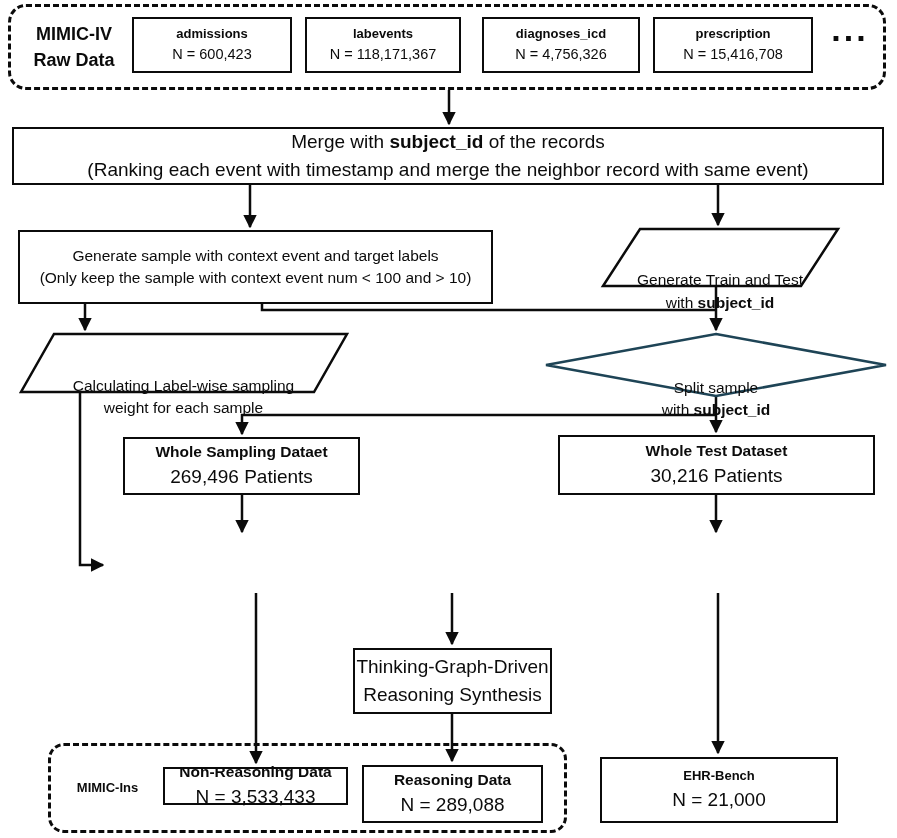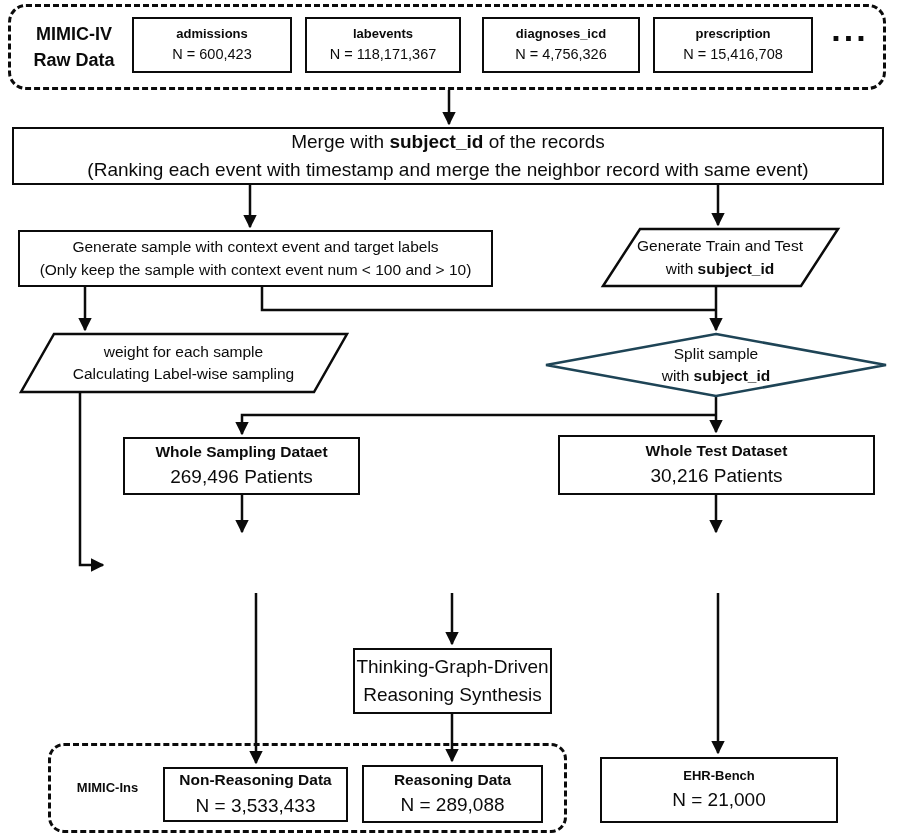--- a/index.html
+++ b/index.html
@@ -11,21 +11,21 @@
   .shape { stroke:var(--box-border,#0b0b0b); stroke-width:2.5; fill:#ffffff; }
   .diamond-shape { stroke:var(--diamond-border,#1e4456); stroke-width:2.5; fill:#ffffff; }
   .arrowhead { fill:var(--line,#0b0b0b); }
 
   .node { position:absolute; display:flex; flex-direction:column; align-items:center; justify-content:center; text-align:center; box-sizing:border-box; line-height:1.45; }
   .box  { border:2.5px solid var(--box-border,#0b0b0b); background:#ffffff; }
   .thin { border-width:2px; }
   .dashed { border:3px dashed var(--box-border,#0b0b0b); background:transparent; }
   .r18 { border-radius:18px; }
   .r16 { border-radius:16px; }
-  .overlay-text { background:transparent; }
+  .overlay-text { background:transparent;margin-top:34px; }
 
   .t15 { font-size:19px; }
   .t155 { font-size:15.5px; }
   .b { font-weight:bold; }
   .title { font-weight:bold; font-size:15.5px; }
   .big-label { font-weight:bold; font-size:18px; line-height:1.45; }
   .mid-label { font-weight:bold; font-size:13px; }
   .count { font-size:14.5px; }
   .tbl-name { font-weight:bold; font-size:13px; }
   .dots { font-weight:900; font-size:34px; letter-spacing:3px; transform:translateY(-27%); }
@@ -86,33 +86,33 @@
     <div class="tbl-name">prescription</div>
     <div class="count">N = 15,416,708</div>
   </div>
   <div class="node dots" style="left:820px; top:17px; width:60px; height:56px;">...</div>
 
   <div class="node box t15" style="left:12px; top:127px; width:872px; height:58px;">
     <div><span>Merge with </span><span class="b">subject_id</span><span> of the records</span></div>
     <div>(Ranking each event with timestamp and merge the neighbor record with same event)</div>
   </div>
 
-  <div class="node box t155" style="left:18px; top:230px; width:475px; height:57px;">
+  <div class="node box t155" style="left:18px; top:230px; width:475px; height:74px;">
     <div>Generate sample with context event and target labels</div>
     <div>(Only keep the sample with context event num &lt; 100 and &gt; 10)</div>
   </div>
 
   <div class="node overlay-text t155" style="left:602px; top:228px; width:236px; height:59px;">
     <div>Generate Train and Test</div>
     <div><span>with </span><span class="b">subject_id</span></div>
   </div>
 
   <div class="node overlay-text t155" style="left:20px; top:333px; width:327px; height:60px;">
+    <div>Calculating Label-wise sampling</div>
     <div>weight for each sample</div>
-    <div>Calculating Label-wise sampling</div>
   </div>
 
   <div class="node overlay-text t155" style="left:546px; top:334px; width:340px; height:62px;">
     <div>Split sample</div>
     <div><span>with </span><span class="b">subject_id</span></div>
   </div>
 
   <div class="node box" style="left:123px; top:437px; width:237px; height:58px;">
     <div class="title">Whole Sampling Dataet</div>
     <div class="t15">269,496 Patients</div>
@@ -124,21 +124,21 @@
 
 
   <div class="node box t15" style="left:353px; top:648px; width:199px; height:66px;">
     <div>Thinking-Graph-Driven</div>
     <div>Reasoning Synthesis</div>
   </div>
 
   <div class="node dashed r16" style="left:48px; top:743px; width:519px; height:90px;"></div>
   <div class="node mid-label" style="left:55px; top:760px; width:105px; height:56px;">MIMIC-Ins</div>
 
-  <div class="node box" style="left:163px; top:767px; width:185px; height:55px;">
+  <div class="node box" style="left:163px; top:767px; width:185px; height:38px;">
     <div class="title">Non-Reasoning Data</div>
     <div class="t15">N = 3,533,433</div>
   </div>
   <div class="node box" style="left:362px; top:765px; width:181px; height:58px;">
     <div class="title">Reasoning Data</div>
     <div class="t15">N = 289,088</div>
   </div>
 
   <div class="node box" style="left:600px; top:757px; width:238px; height:66px;align-items:center;">
     <div class="mid-label">EHR-Bench</div>

